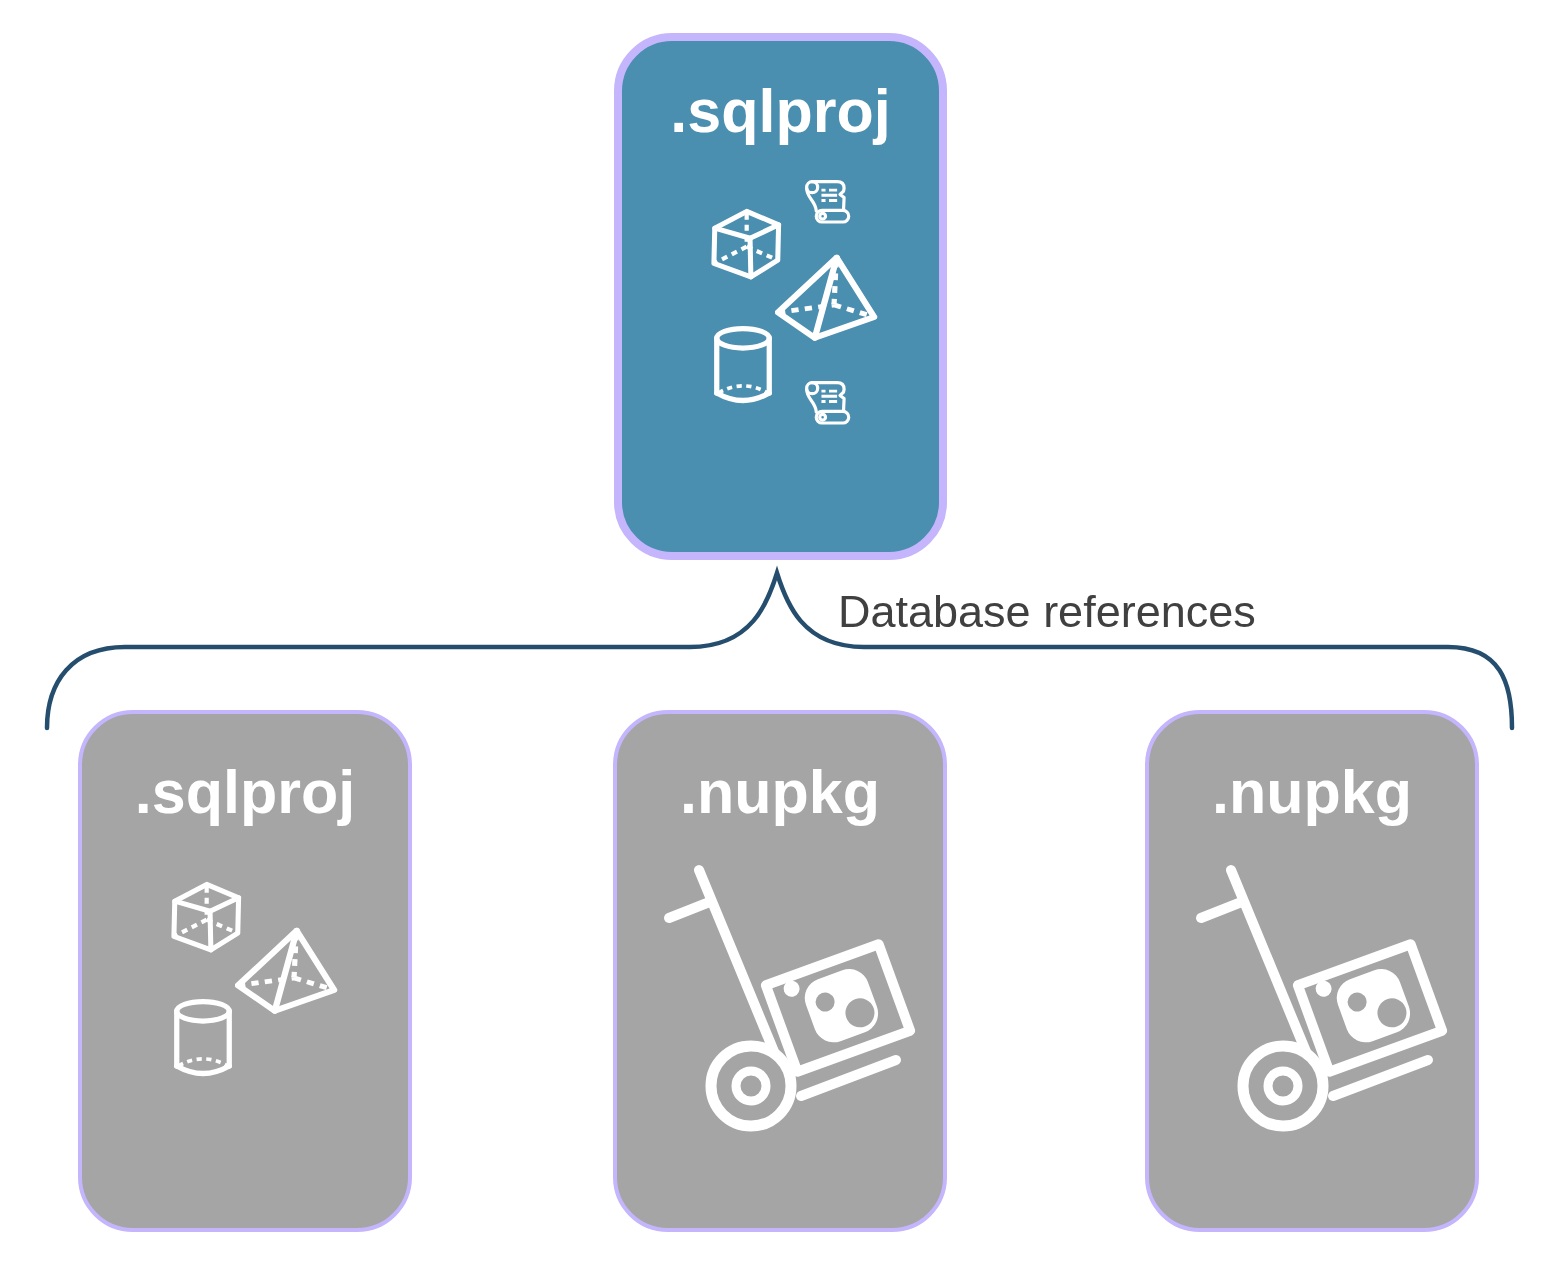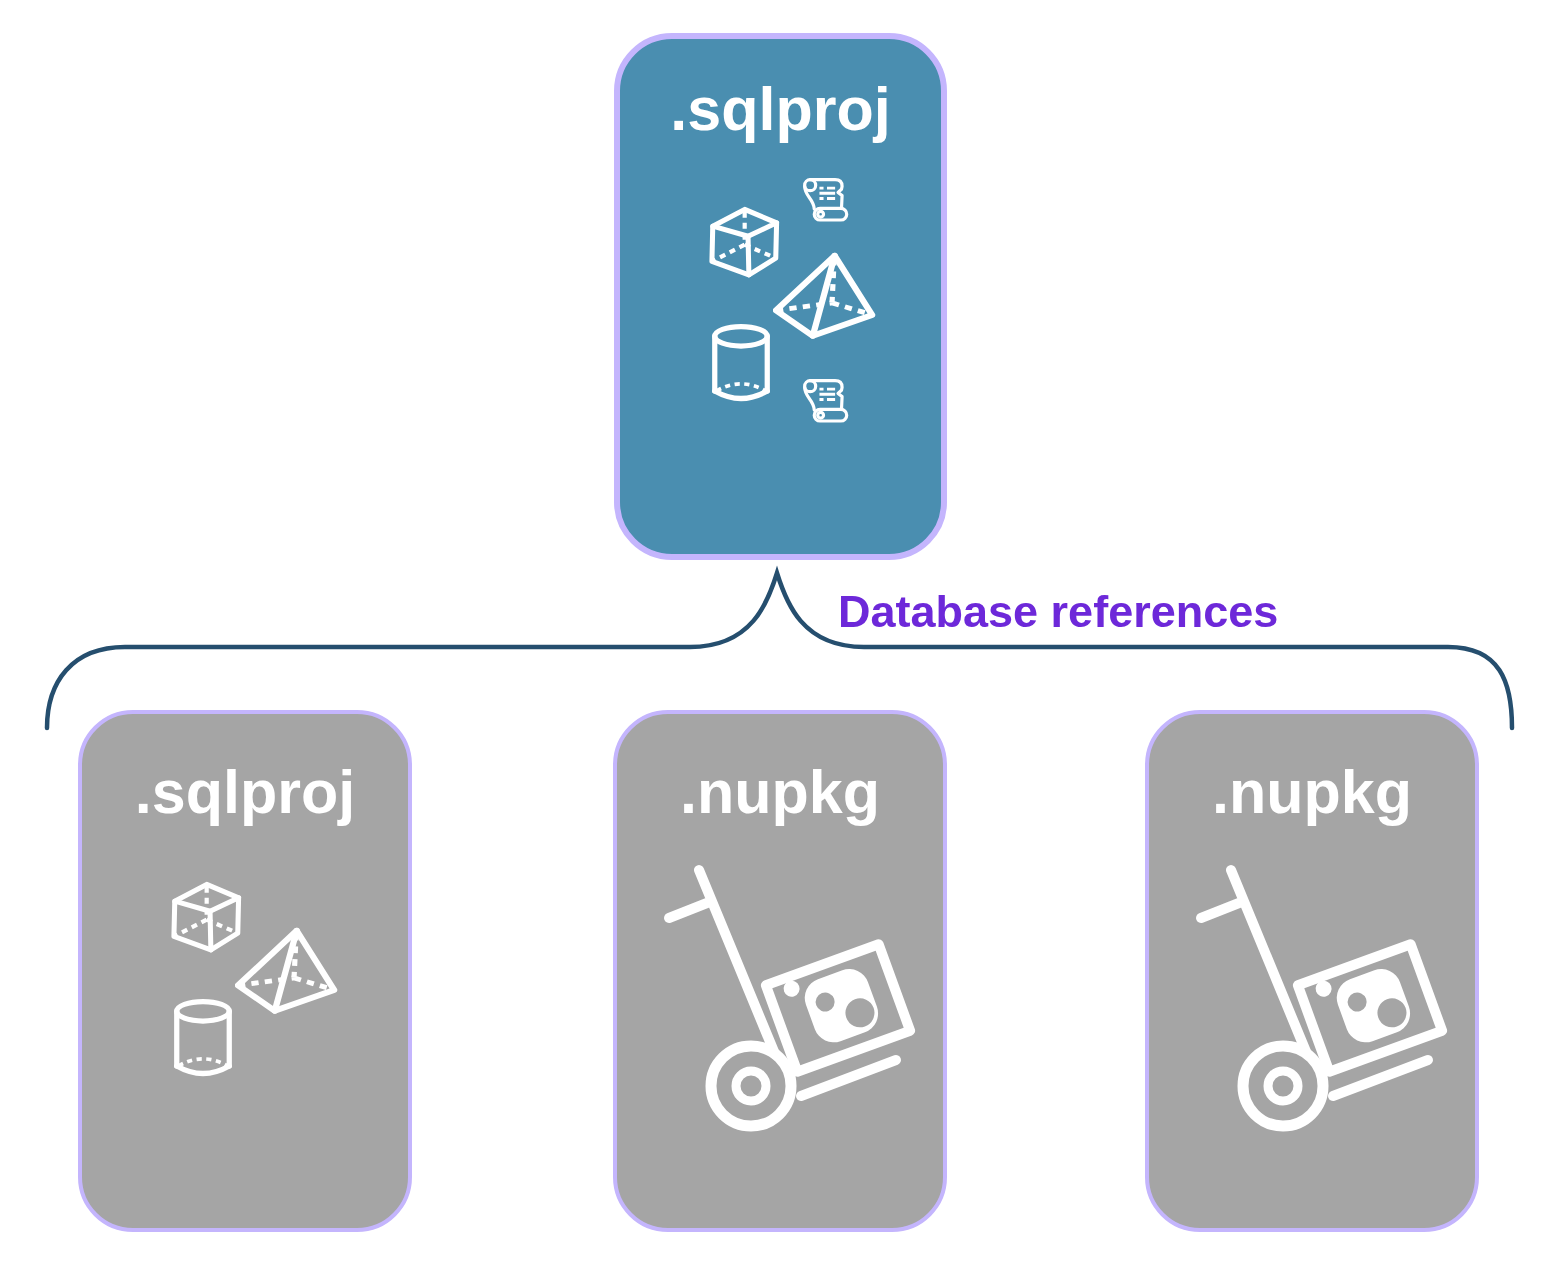--- a/index.html
+++ b/index.html
@@ -2,21 +2,21 @@
 <html><head>
 <meta charset="utf-8">
 <style>
   html,body{margin:0;padding:0;background:#fff;}
   .canvas{
     position:relative;width:1566px;height:1274px;background:#ffffff;overflow:hidden;
     font-family:"Liberation Sans","DejaVu Sans",sans-serif;
   }
   .node{
     position:absolute;box-sizing:border-box;border-radius:58px;
-    border:6px solid #c4b5fd;
+    border:8px solid #c4b5fd;
   }
   .node.parent{left:614px;top:33px;width:333px;height:527px;background:#4a8eb0;}
   .node.child{width:334px;height:522px;top:710px;background:#a5a5a5;border-width:4px;border-radius:55px;}
   .node.child.c0{left:78px;}
   .node.child.c1{left:613px;}
   .node.child.c2{left:1145px;}
   .node-title{
     display:block;text-align:center;color:#ffffff;font-weight:700;
     font-size:61px;line-height:1;letter-spacing:0px;
   }
@@ -27,21 +27,21 @@
   
   .pos-scroll-a{left:178px;top:132px;}
   .pos-cube{left:81px;top:162px;}
   .pos-pyramid{left:153px;top:208px;}
   .pos-cylinder{left:87px;top:283px;}
   .pos-scroll-b{left:178px;top:333px;}
   .pos-handtruck{left:32px;top:148px;}
   .brace{position:absolute;left:30px;top:560px;width:1500px;height:180px;}
   .connector-label{
     position:absolute;left:838px;top:589px;white-space:nowrap;
-    color:#6d28d9;font-weight:700;font-size:45px;line-height:1;
+    color:#404040;font-weight:400;font-size:45px;line-height:1;
   }
   .defs-holder{position:absolute;width:0;height:0;overflow:hidden;}
 </style>
 </head>
 <body>
 
 <div class="canvas">
 
   <svg class="defs-holder" aria-hidden="true">
     <defs>

